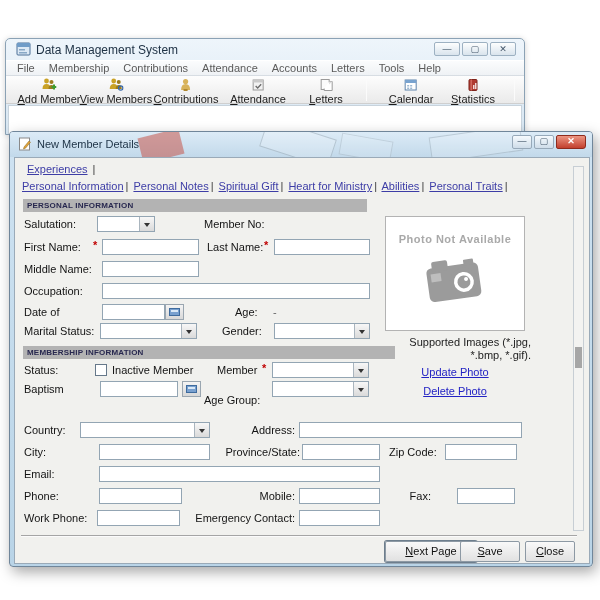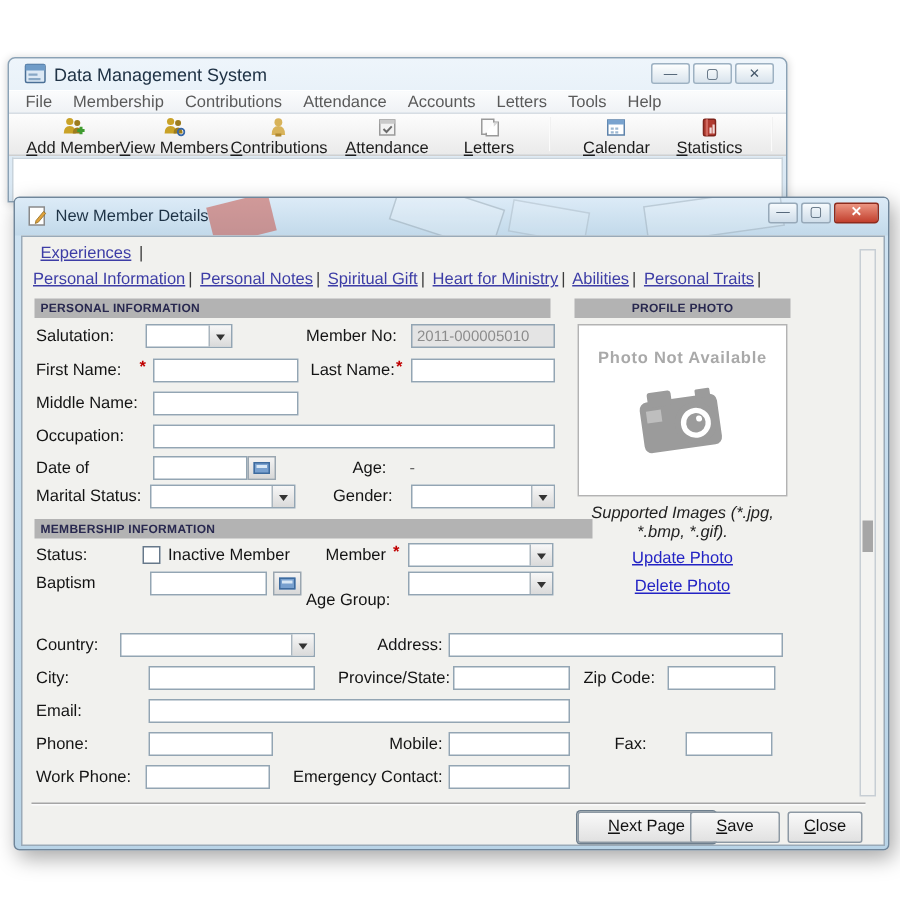--- a/index.html
+++ b/index.html
@@ -84,22 +84,22 @@
   .dash { position:absolute; font-size:11px; color:#666666; }
   .hsep { position:absolute; left:6px; width:556px; height:2px;
           border-top:1px solid #a5a5a5; border-bottom:1px solid #fbfbfb; }
 
   
   .photo-box { position:absolute; left:370px; top:58px; width:140px; height:115px;
                background:#ffffff; border:1px solid #b3b3b3; }
   .pna { position:absolute; left:0; right:0; top:16px; text-align:center; color:#a9a9a9;
          font-weight:bold; font-size:11px; letter-spacing:.5px; }
   .camera { position:absolute; left:36px; top:36px; }
-  .supported { position:absolute; left:364px; top:178px; width:152px; text-align:center;
-               font-size:11px; font-style:italic; color:#222222; line-height:13px; }
+  .supported { position:absolute; left:364px; top:178px; width:152px; text-align:right;
+               font-size:11px; color:#222222; line-height:13px; }
   .plink { position:absolute; left:364px; width:152px; text-align:center; font-size:11px; }
   .plink span { color:#2323c4; text-decoration:underline; }
 
   
   .sbar { position:absolute; left:558px; top:8px; width:11px; height:365px;
           background:#f3f3f1; border:1px solid #c7ced4; }
   .sthumb { position:absolute; left:1px; top:180px; width:7px; height:21px; background:#a6a6a6; }
 
   
   .btn { position:absolute; top:383px; height:21px; border:1px solid #8d99a4;
@@ -241,21 +241,20 @@
       <span class="tablink">Personal Traits</span><span class="tabsep">|</span>
     </div>
 
     <div class="sect" style="left:8px;top:41px;width:344px">PERSONAL INFORMATION</div>
 
     <span class="lbl" style="left:9px;top:60px">Salutation:</span>
     <div class="combo" style="left:82px;top:58px;width:58px">
         <span class="arrow"></span>
       </div>
     <span class="lbl" style="left:189px;top:60px">Member No:</span>
-    <div class="inp inp-dis" style="left:259px;top:58px;width:96px">2011-000005010</div>
 
     <span class="lbl" style="left:9px;top:83px">First Name:</span>
     <span class="req" style="left:78px;top:81px">*</span>
     <div class="inp" style="left:87px;top:81px;width:97px"></div>
     <span class="lbl" style="left:192px;top:83px">Last Name:</span>
     <span class="req" style="left:249px;top:81px">*</span>
     <div class="inp" style="left:259px;top:81px;width:96px"></div>
 
     <span class="lbl" style="left:9px;top:105px">Middle Name:</span>
     <div class="inp" style="left:87px;top:103px;width:97px"></div>
@@ -324,21 +323,20 @@
     <span class="lbl" style="left:234px;top:332px;width:46px;text-align:right">Mobile:</span>
     <div class="inp" style="left:284px;top:330px;width:81px"></div>
     <span class="lbl" style="left:388px;top:332px;width:28px;text-align:right">Fax:</span>
     <div class="inp" style="left:442px;top:330px;width:58px"></div>
 
     <span class="lbl" style="left:9px;top:354px">Work Phone:</span>
     <div class="inp" style="left:82px;top:352px;width:83px"></div>
     <span class="lbl" style="left:175px;top:354px;width:105px;text-align:right">Emergency Contact:</span>
     <div class="inp" style="left:284px;top:352px;width:81px"></div>
 
-    <div class="sect" style="left:368px;top:41px;width:144px;text-align:center;padding-left:0">PROFILE PHOTO</div>
     <div class="photo-box">
       <div class="pna">Photo Not Available</div>
       <svg class="camera" width="68" height="56" viewBox="0 0 68 56">
         <g transform="rotate(-8 34 30)" fill="#9b9b9b">
           <rect x="6" y="12" width="52" height="34" rx="5"></rect>
           <rect x="12" y="6" width="16" height="10" rx="2"></rect>
           <rect x="44" y="8" width="10" height="6" rx="1"></rect>
           <circle cx="42" cy="30" r="14" fill="#9b9b9b"></circle>
           <circle cx="42" cy="30" r="10" fill="#ffffff"></circle>
           <circle cx="42" cy="30" r="6.5" fill="#9b9b9b"></circle>

